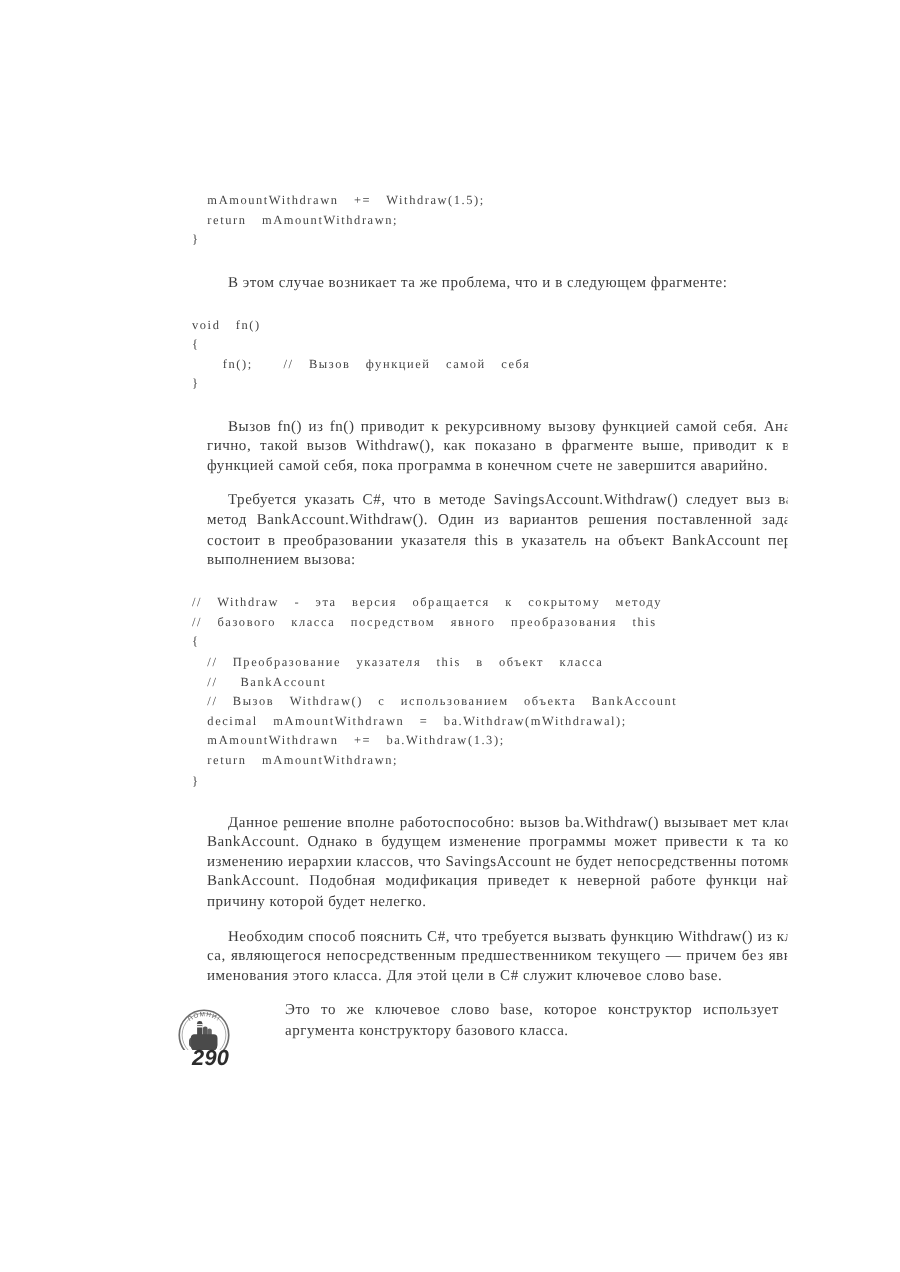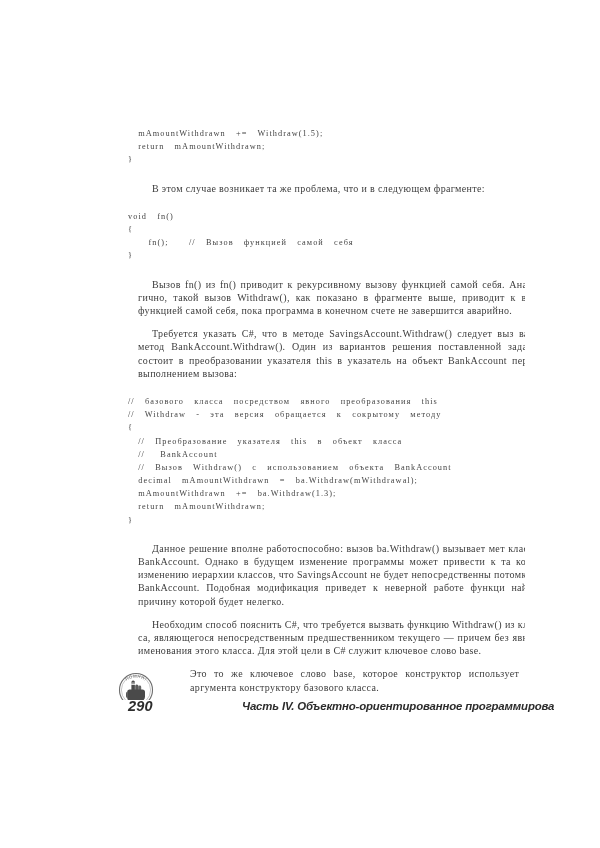--- a/index.html
+++ b/index.html
@@ -165,22 +165,22 @@
 
       <div class="gap-s"></div>
 
       <p class="prose"><span class="ind"></span><span>Вызов fn() из fn() приводит к рекурсивному вызову функцией самой себя. Анало гично, такой вызов Withdraw(), как показано в фрагменте выше, приводит к выз функцией самой себя, пока программа в конечном счете не завершится аварийно.</span></p>
 
       <p class="prose"><span class="ind"></span><span>Требуется указать C#, что в методе SavingsAccount.Withdraw() следует выз вать метод BankAccount.Withdraw(). Один из вариантов решения поставленной задачи состоит в преобразовании указателя this в указатель на объект BankAccount перед выполнением вызова:</span></p>
 
       <div class="gap-s"></div>
 
       <div>
+        <span class="line code">//  Withdraw  -  эта  версия  обращается  к  сокрытому  методу</span>
         <span class="line code">//  базового  класса  посредством  явного  преобразования  this</span>
-        <span class="line code">//  Withdraw  -  эта  версия  обращается  к  сокрытому  методу</span>
         <span class="line code">{</span>
         <span class="line code">  //  Преобразование  указателя  this  в  объект  класса</span>
         <span class="line code">  //   BankAccount</span>
         <span class="line code">  //  Вызов  Withdraw()  с  использованием  объекта  BankAccount</span>
         <span class="line code">  decimal  mAmountWithdrawn  =  ba.Withdraw(mWithdrawal);</span>
         <span class="line code">  mAmountWithdrawn  +=  ba.Withdraw(1.3);</span>
         <span class="line code">  return  mAmountWithdrawn;</span>
         <span class="line code">}</span>
       </div>
 
@@ -229,16 +229,15 @@
       <div>
         <span class="line code">//  Withdraw  -  можно  снимать  любую  сумму  в  пределах  баланса,</span>
 
       </div>
 
     </div>
   </div>
 
   <div class="footer">
     <div class="folio">290</div>
-    <div class="running-head">Часть IV. Объектно-ориентированное программирова</div>
   </div>
 
 </div>
 
 </body></html>

